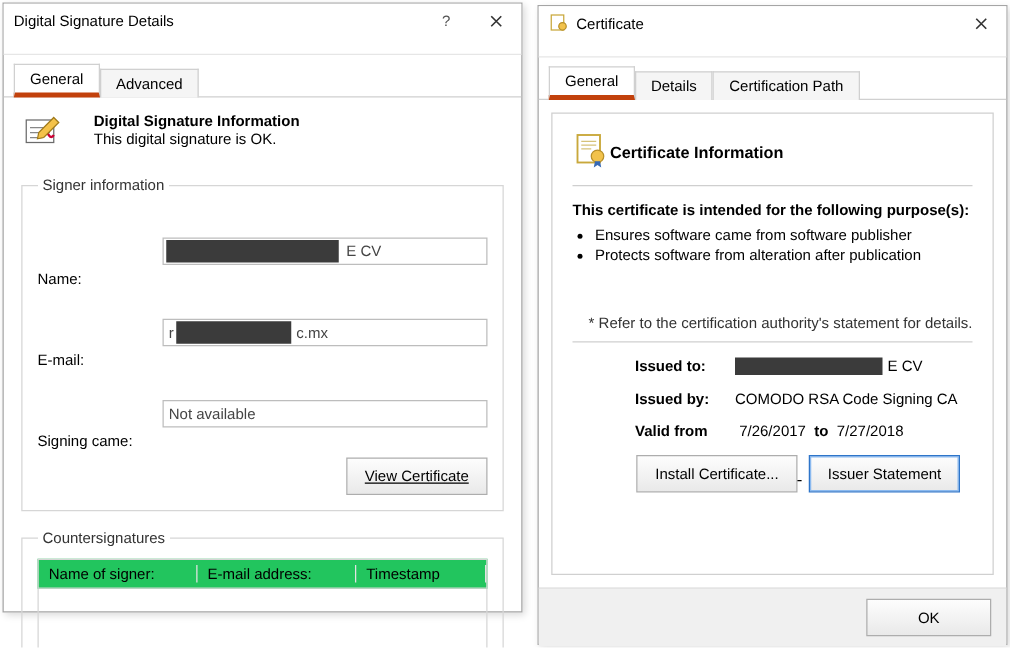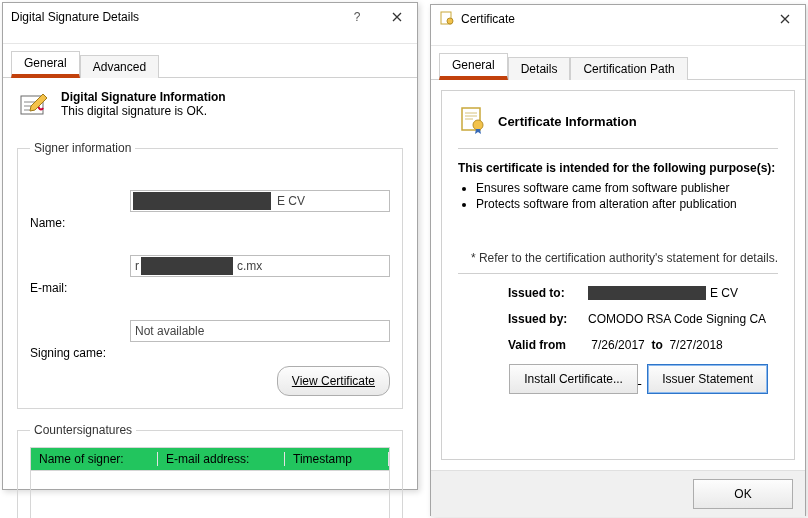--- a/index.html
+++ b/index.html
@@ -59,21 +59,21 @@
   .tab.active {
     background: #ffffff;
     border-bottom: 4px solid #c2410c;
   }
   .body {
     padding: 12px 14px;
   }
   .sig-info-row {
     display: flex;
     align-items: flex-start;
-    gap: 10px;
+    gap: 24px;
     margin-bottom: 14px;
   }
   .sig-info-row .txt .h {
     font-weight: bold;
   }
   fieldset {
     border: 1px solid #d6d6d6;
     margin: 0 0 14px 0;
     padding: 10px 12px 12px 12px;
   }
@@ -155,21 +155,20 @@
   
   .cert-panel {
     border: 1px solid #d0d0d0;
     margin: 10px;
     padding: 14px 16px;
     min-height: 340px;
   }
   .cert-head {
     display: flex;
     align-items: center;
-    gap: 10px;
     margin-bottom: 10px;
   }
   .cert-head .h {
     font-weight: bold;
     font-size: 13px;
   }
   hr.sep { border: none; border-top: 1px solid #cfcfcf; margin: 8px 0 12px 0; }
   .purpose-head { font-weight: bold; margin-bottom: 6px; }
   ul.purposes { margin: 0 0 12px 18px; padding: 0; }
   ul.purposes li { margin: 2px 0; }
@@ -242,21 +241,21 @@
       </div>
 
       <div class="frow">
         <div class="flabel">Signing came:</div>
         <div class="ffield">
           <span>Not available</span>
         </div>
       </div>
 
       <div class="btnrow-right">
-        <span class="btn" style="text-decoration:underline;border-radius:12px;">View Certificate</span>
+        <span class="btn" style="text-decoration:underline;">View Certificate</span>
       </div>
     </fieldset>
 
     <fieldset>
       <legend>Countersignatures</legend>
       <div class="tableheader">
         <div style="width:110px;">Name of signer:</div>
         <div style="width:110px;">E-mail address:</div>
         <div style="flex:1;">Timestamp</div>
       </div>

